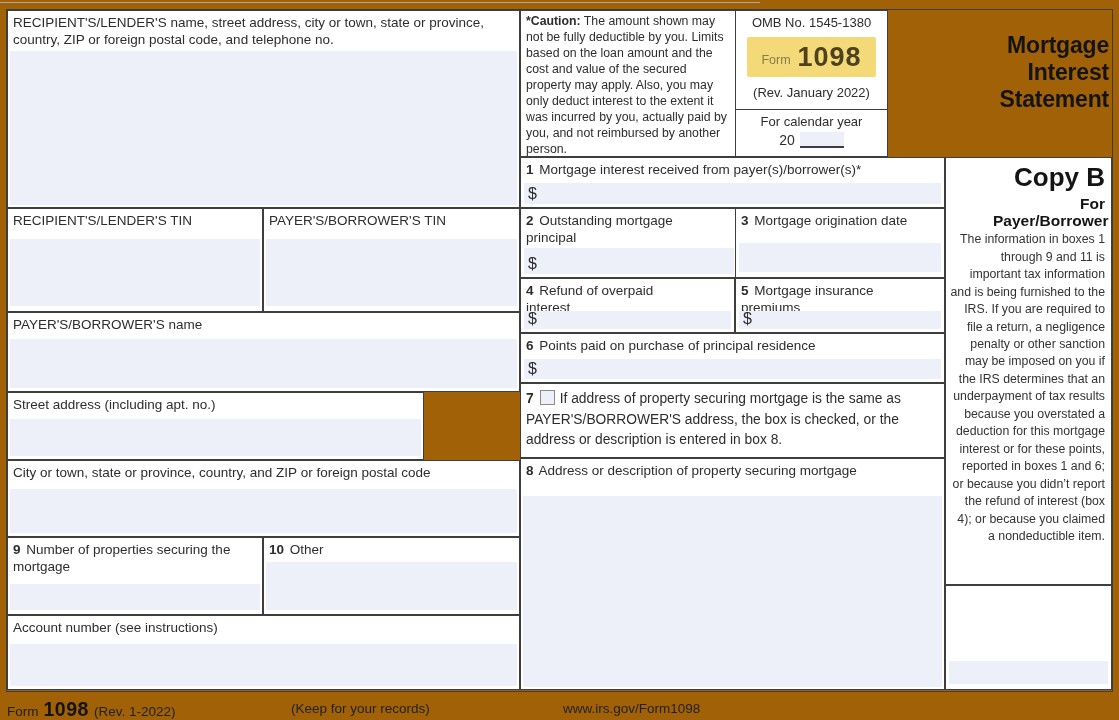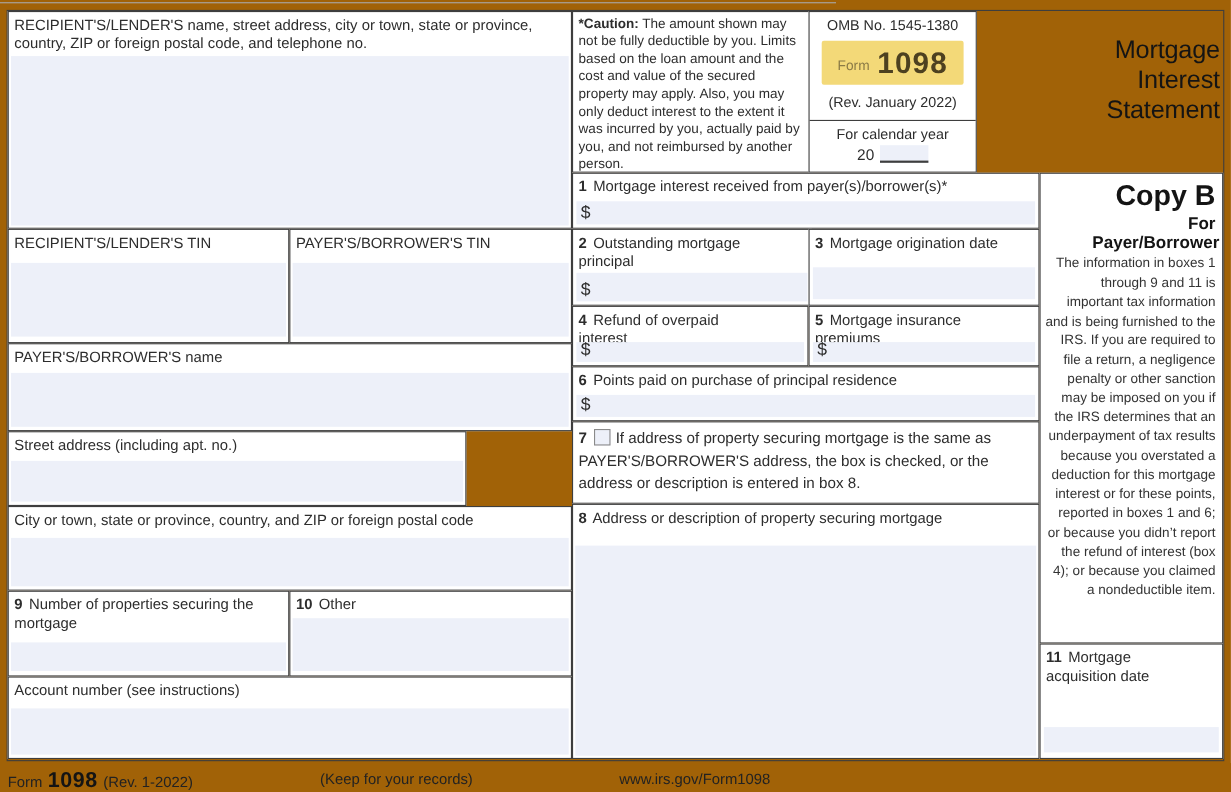--- a/index.html
+++ b/index.html
@@ -25,21 +25,21 @@
   .badge .fw{font-size:12.5px;color:#8b7b46;padding-top:6px;}
   .badge .fn{font-size:27px;font-weight:700;color:#4d4120;letter-spacing:1px;}
   .rev{position:absolute;top:74px;left:0;right:0;text-align:center;font-size:13px;}
   .omb-div{position:absolute;top:98px;left:0;right:0;border-top:1px solid #3e3e3e;}
   .cal{position:absolute;top:103px;left:0;right:0;text-align:center;font-size:13px;}
   .yearrow{position:absolute;top:121px;left:0;right:0;text-align:center;font-size:14px;}
   .yearblank{display:inline-block;width:44px;height:14px;background:#edf0f9;border-bottom:2px solid #3e3e3e;
              margin-left:5px;vertical-align:-3px;}
   
   .main-title{position:absolute;top:32px;right:10px;width:150px;text-align:right;
-              font-size:23px;font-weight:400;line-height:1.18;color:#141414;letter-spacing:-0.2px;}
+              font-size:23px;font-weight:700;line-height:1.18;color:#141414;letter-spacing:-0.2px;}
   
   .copyb{padding:5px 6px 0 4px;text-align:right;}
   .copyb-title{font-size:26px;font-weight:700;color:#141414;line-height:1.1;}
   .copyb-sub{font-size:15.5px;font-weight:700;color:#141414;line-height:1.12;width:112px;margin-left:auto;margin-top:3px;}
   .copyb-body{font-size:12.3px;line-height:1.42;margin-top:2px;color:#333;}
   
   .b7text{font-size:13.8px;line-height:1.5;padding:5px 6px 0 5px;}
   .checkbox{display:inline-block;width:13px;height:13px;background:#edf0f9;border:1px solid #8a8a8a;
             vertical-align:-2px;margin:0 5px 0 4px;}
   
@@ -181,21 +181,20 @@
 
   <div class="cell" style="left:945px;top:157px;width:167px;height:428px">
     <div class="copyb">
       <div class="copyb-title">Copy B</div>
       <div class="copyb-sub">For Payer/Borrower</div>
       <div class="copyb-body">The information in boxes 1 through 9 and 11 is important tax information and is being furnished to the IRS. If you are required to file a return, a negligence penalty or other sanction may be imposed on you if the IRS determines that an underpayment of tax results because you overstated a deduction for this mortgage interest or for these points, reported in boxes 1 and 6; or because you didn’t report the refund of interest (box 4); or because you claimed a nondeductible item.</div>
     </div>
   </div>
 
   <div class="cell" style="left:945px;top:585px;width:167px;height:105px">
-    <div class="lbl w112"><b class="num">11</b> <span>Mortgage acquisition date</span></div>
     <div class="field" style="left:3px;right:3px;top:75px;bottom:5px"></div>
   </div>
 
   <div class="footer-item f-left">
     <span>Form</span>
     <span class="fn">1098</span>
     <span>(Rev. 1-2022)</span>
   </div>
   <div class="footer-item f-keep">(Keep for your records)</div>
   <div class="footer-item f-url">www.irs.gov/Form1098</div>

